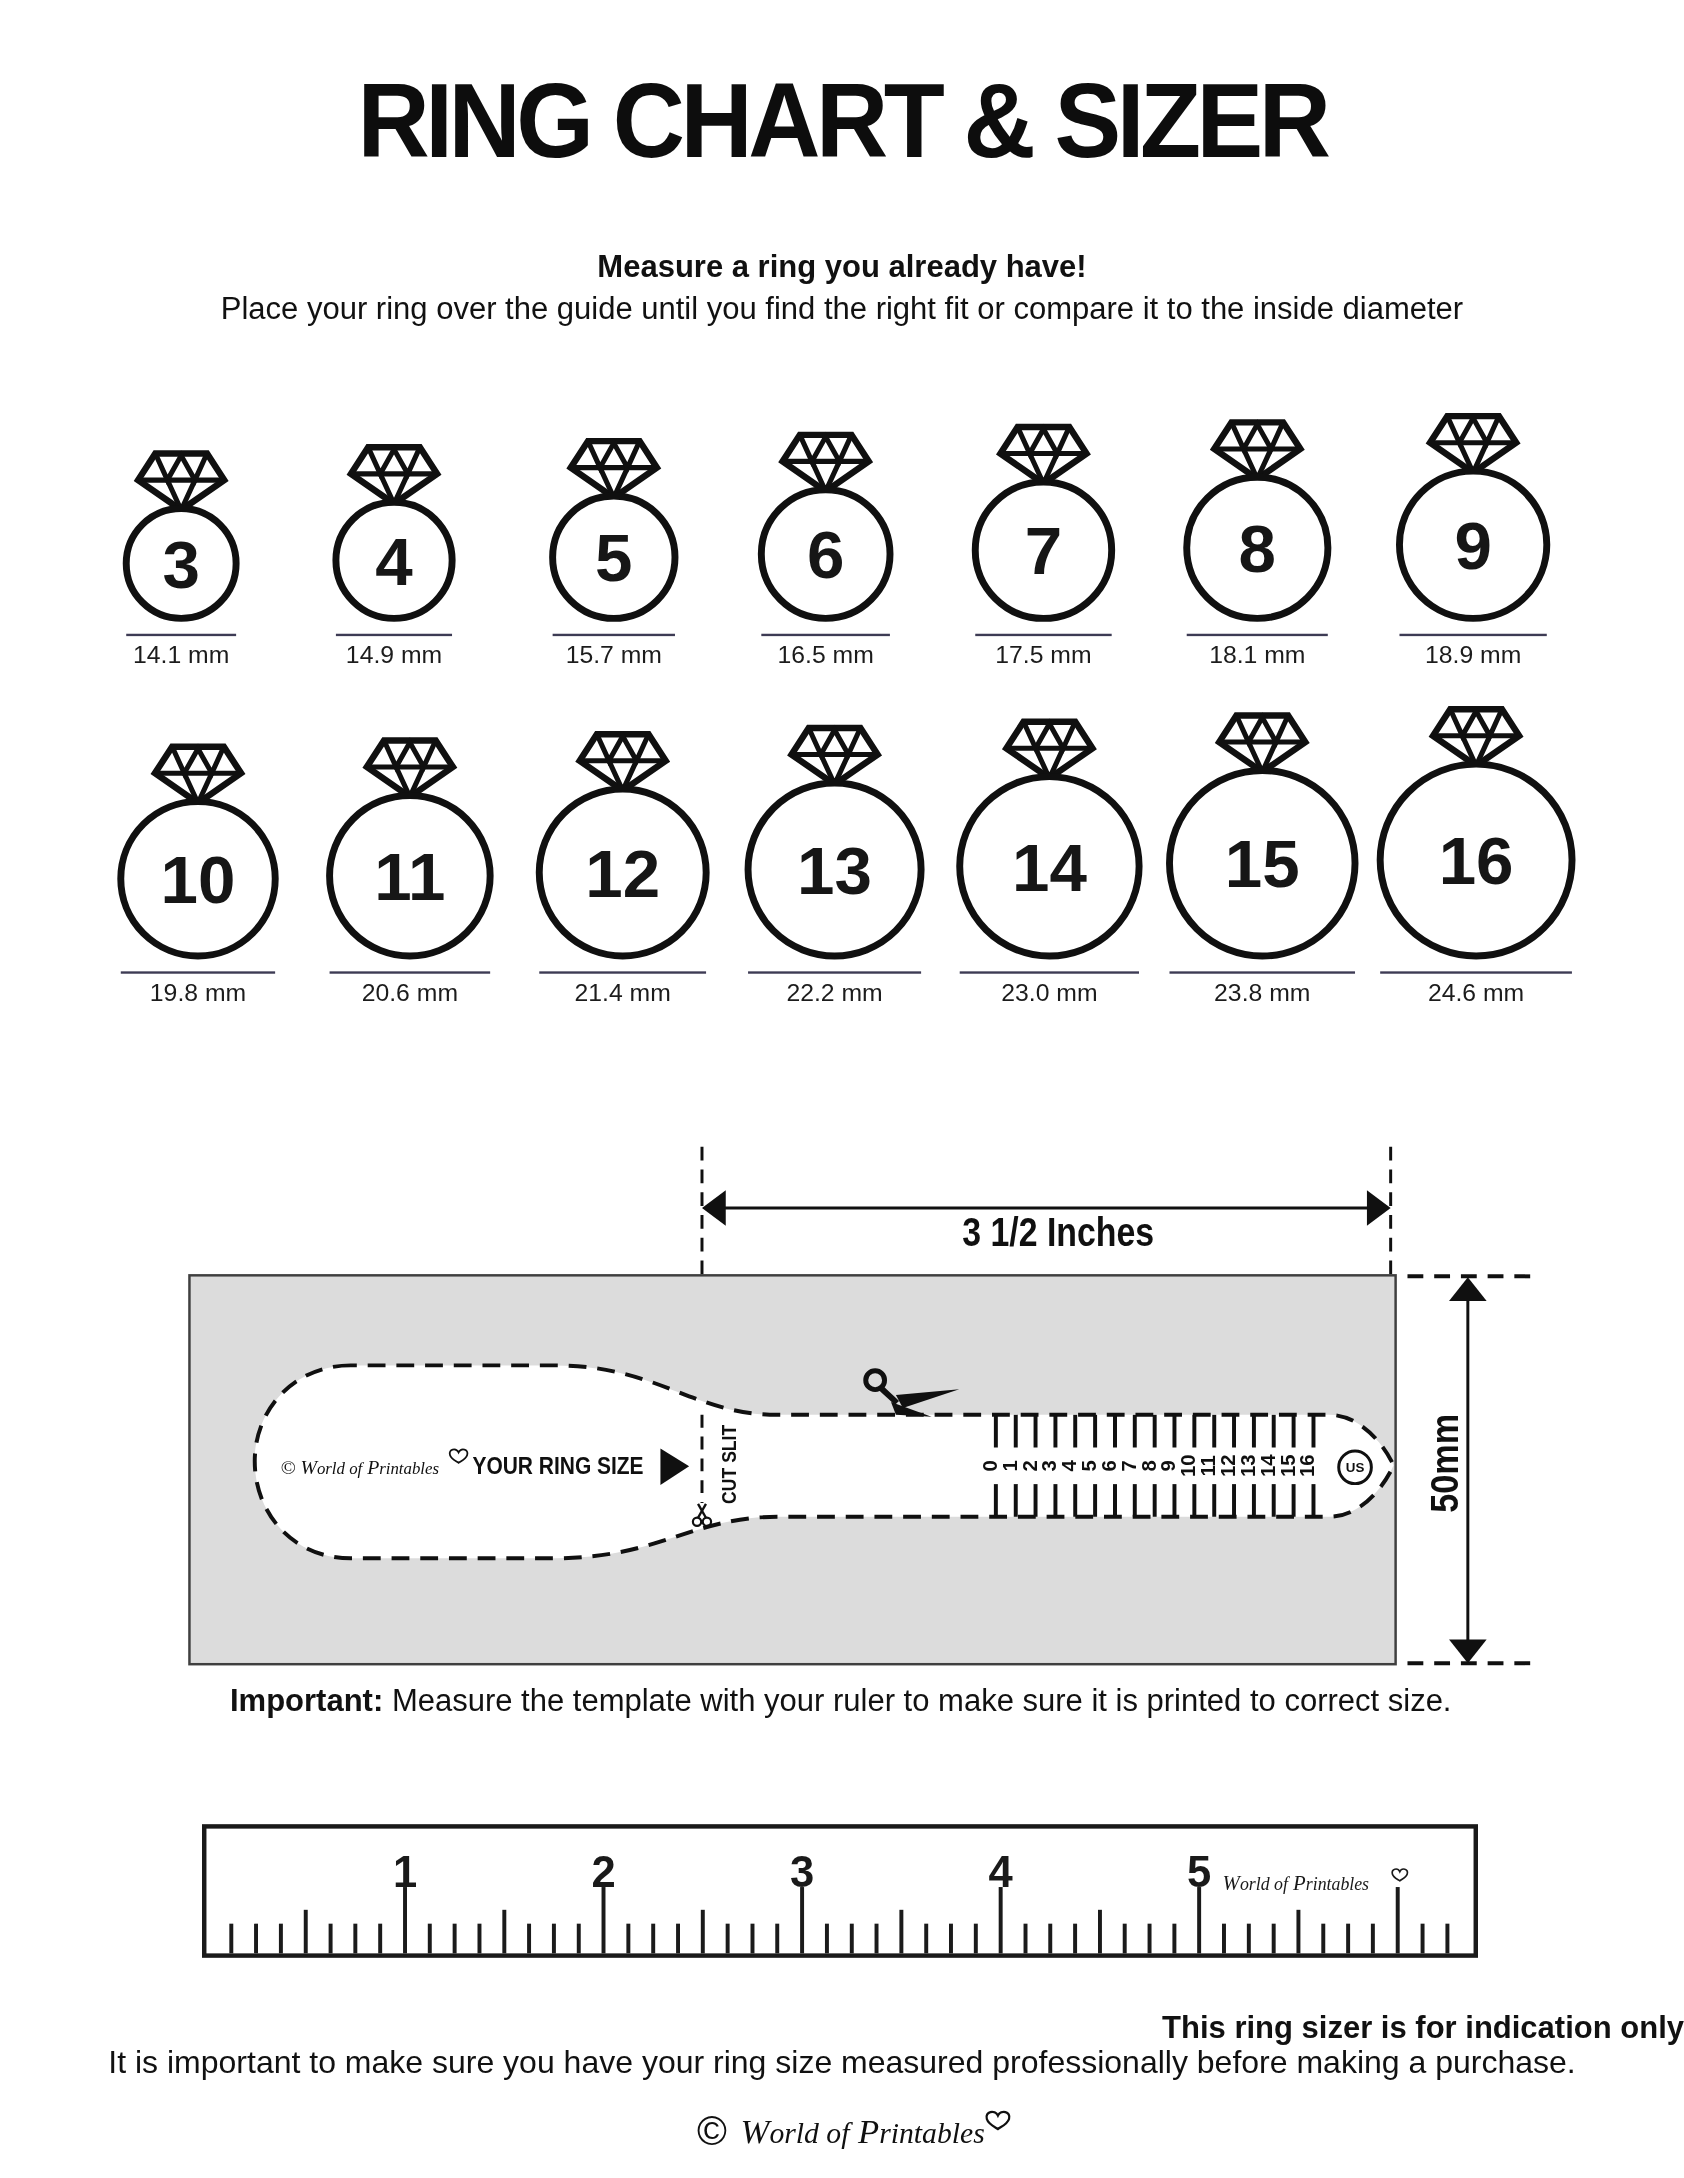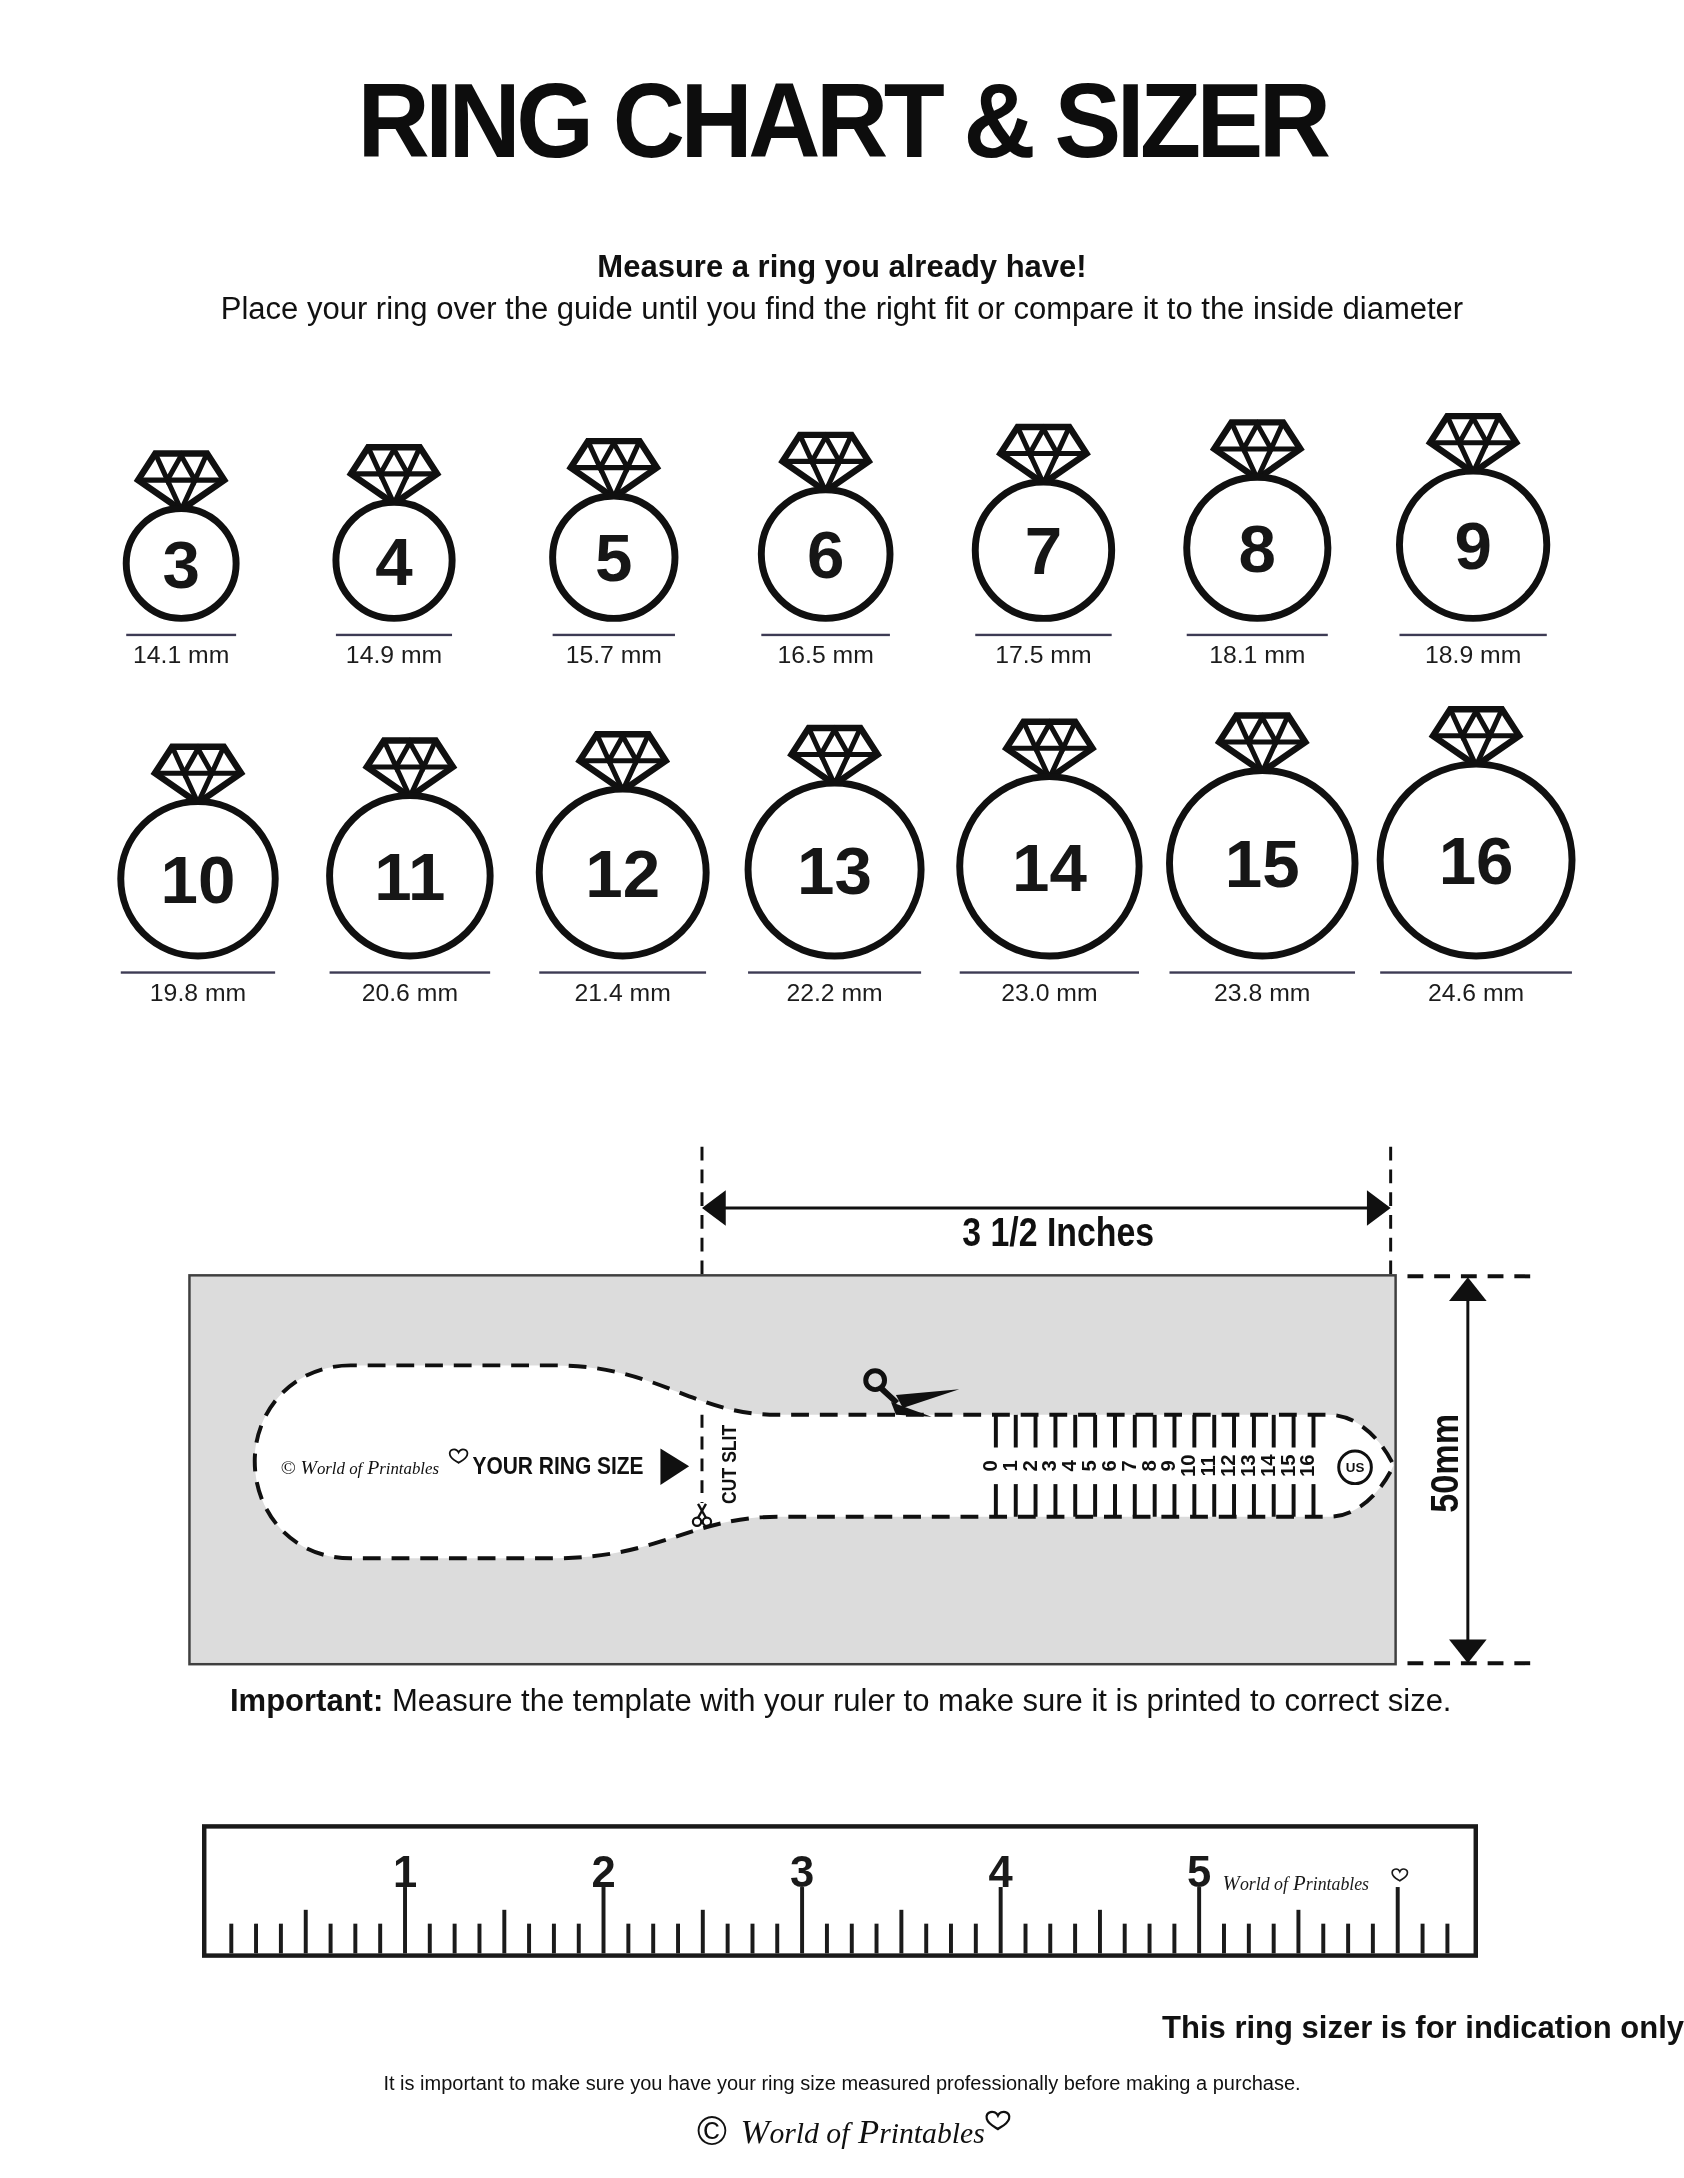--- a/index.html
+++ b/index.html
@@ -270,21 +270,21 @@
       <text x="205.1" y="63" font-size="44" font-weight="bold" fill="#1a1a1a" text-anchor="middle">1</text>
       <text x="405.6" y="63" font-size="44" font-weight="bold" fill="#1a1a1a" text-anchor="middle">2</text>
       <text x="606.2" y="63" font-size="44" font-weight="bold" fill="#1a1a1a" text-anchor="middle">3</text>
       <text x="806.8" y="63" font-size="44" font-weight="bold" fill="#1a1a1a" text-anchor="middle">4</text>
       <text x="1007.3" y="63" font-size="44" font-weight="bold" fill="#1a1a1a" text-anchor="middle">5</text>
       <text x="1031" y="66" font-size="21" font-style="italic" font-family="Liberation Serif, serif" fill="#1a1a1a">W<tspan font-size="18">orld of</tspan> P<tspan font-size="18">rintables</tspan></text>
       <path d="M 1210 48 c -2 -4.5 -9 -3 -7.5 2.3 c 1 3.7 5 5.2 7.5 6.9 c 2.3 -1.7 6.4 -3.2 7.5 -6.9 c 1.6 -5.3 -5.5 -6.8 -7.5 -2.3 z" fill="none" stroke="#1a1a1a" stroke-width="1.7"></path>
     </svg>
 
   <div class="abs" style="left:0; width:1684px; top:2010px; text-align:right; font-size:31px; font-weight:bold; color:#111;">This ring sizer is for indication only</div>
-  <div class="abs" style="left:0; width:1684px; top:2044px; text-align:center; font-size:20px; color:#111;margin-top:28px;">It is important to make sure you have your ring size measured professionally before making a purchase.</div>
+  <div class="abs" style="left:0; width:1684px; top:2044px; text-align:center; font-size:32px; color:#111;">It is important to make sure you have your ring size measured professionally before making a purchase.</div>
 
   <svg class="abs" style="left:0; top:0;" width="1684" height="2178" viewBox="0 0 1701 2200">
       <text x="704" y="2167" font-size="41" fill="#101010" font-family="Liberation Sans, sans-serif">©</text>
       <text x="748" y="2165" font-size="35" font-style="italic" font-family="Liberation Serif, serif" fill="#101010">W<tspan font-size="30">orld of</tspan> P<tspan font-size="30">rintables</tspan></text>
       <path d="M 1008 2137 c -3 -6.5 -13.5 -4.3 -11.2 3.4 c 1.5 5.3 7.7 7.7 11.2 10.1 c 3.4 -2.4 9.6 -4.8 11.2 -10.1 c 2.3 -7.7 -8.2 -9.9 -11.2 -3.4 z" fill="none" stroke="#101010" stroke-width="2.3"></path>
     </svg>
 </div>
 
 
 </body></html>

